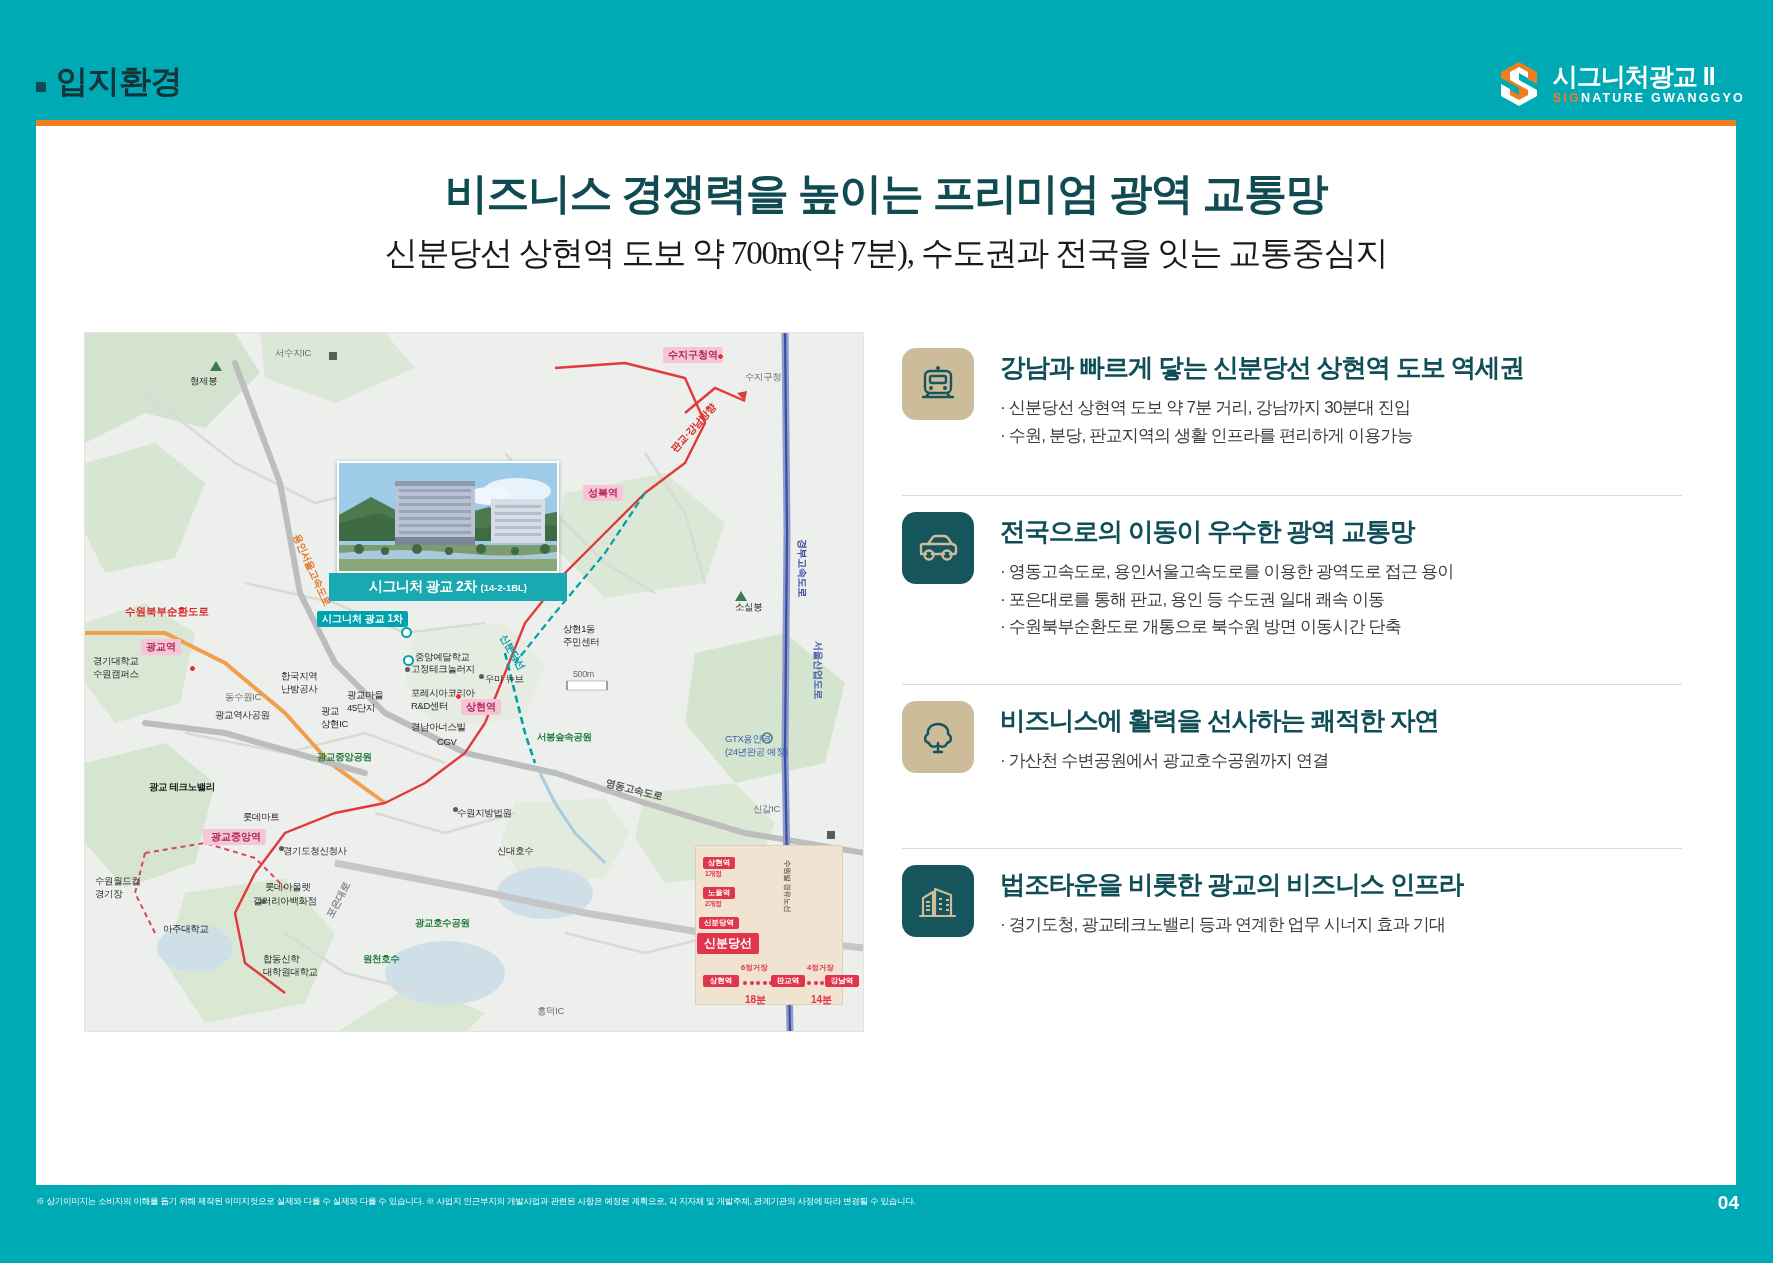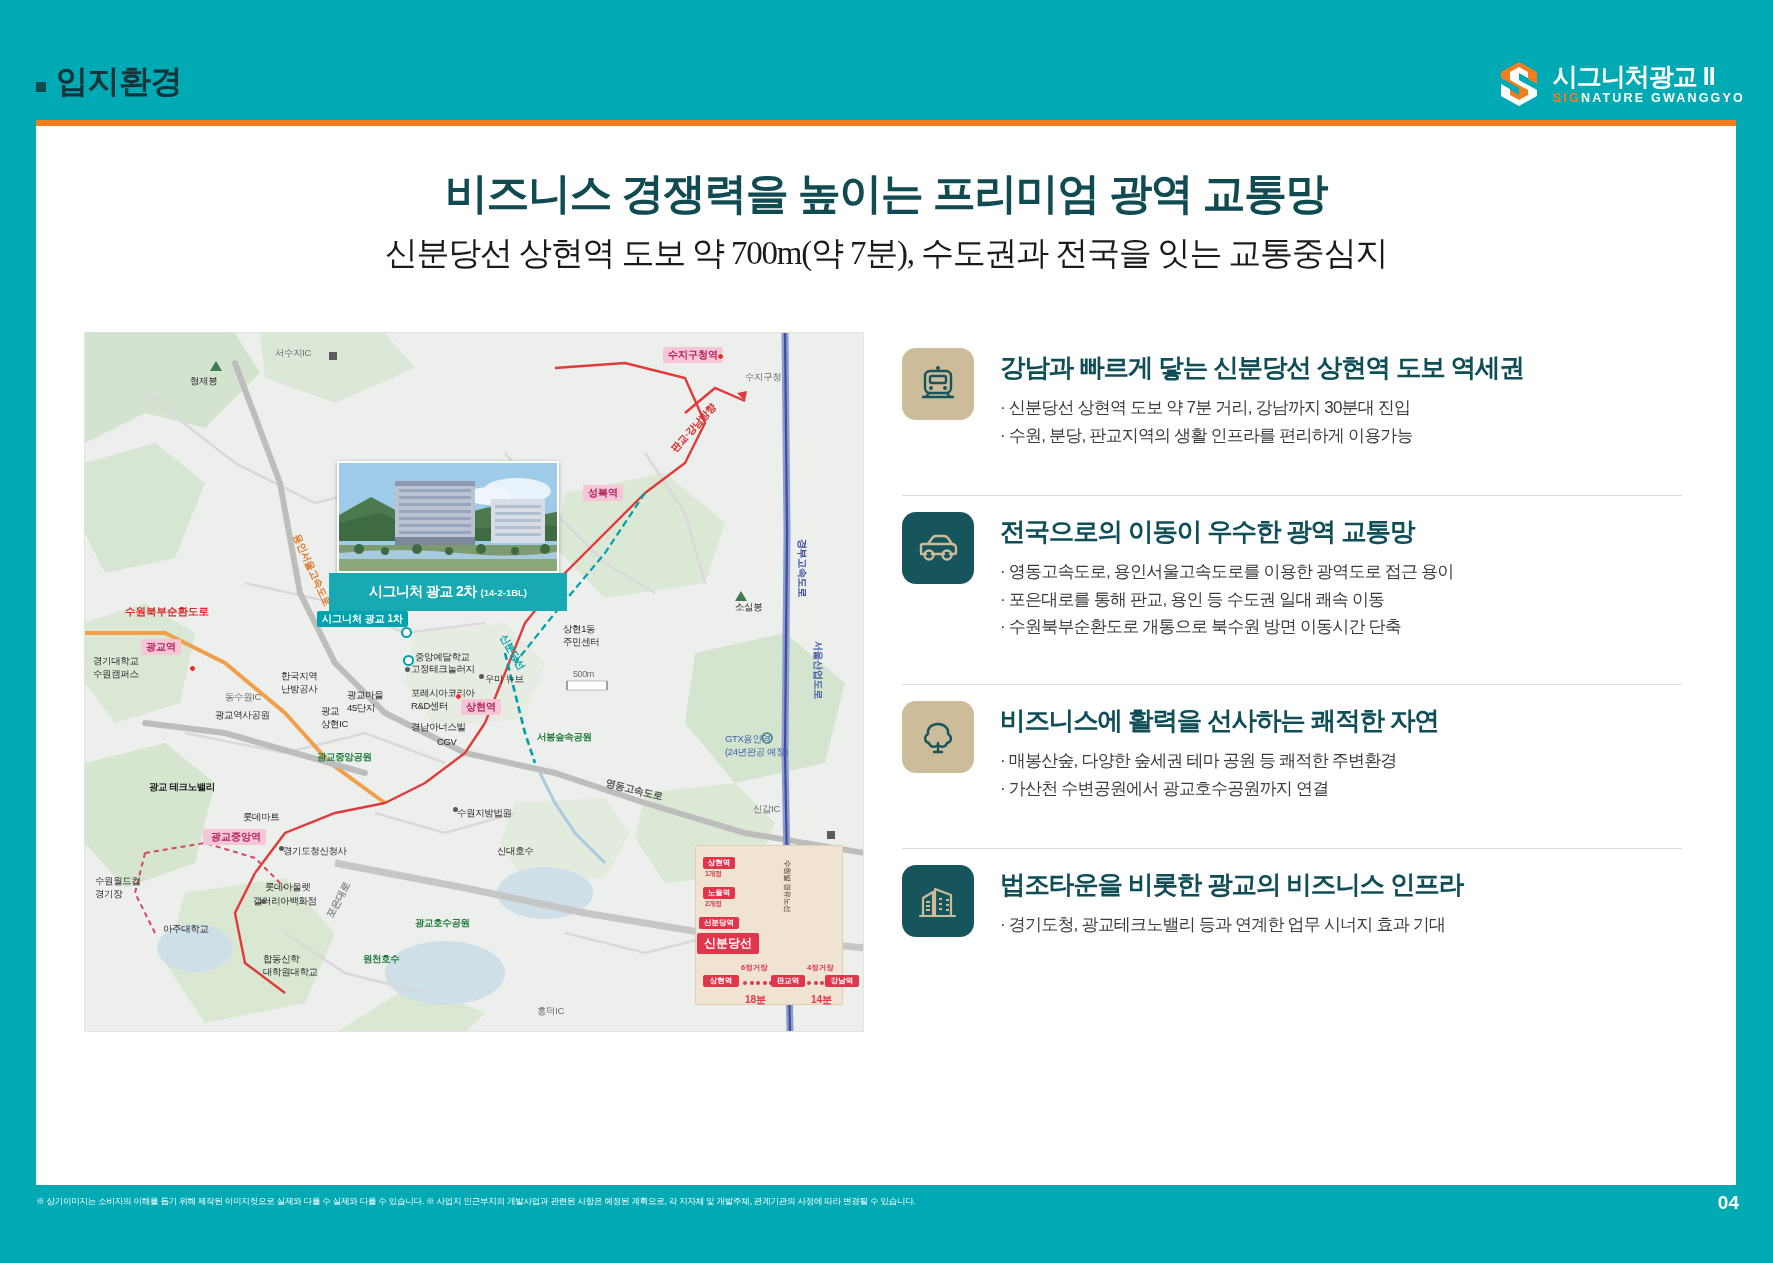--- a/index.html
+++ b/index.html
@@ -94,21 +94,21 @@
   }
   .msq {
     position:absolute; width:8px; height:8px; background:#5c5c5c;
   }
   
   .render-photo {
     position:absolute; left:252px; top:128px; width:222px; height:112px;
     overflow:hidden; border:2px solid #ffffff; box-shadow:0 1px 4px rgba(0,0,0,.3);
   }
   .photo-caption {
-    position:absolute; left:244px; top:240px; width:238px; height:38px;
+    position:absolute; left:244px; top:240px; width:238px; height:28px;
     background:#19a9b2; color:#ffffff; display:flex; align-items:center;
     justify-content:center; gap:4px;
   }
   .photo-caption .big { font-size:14px; font-weight:700; letter-spacing:-0.6px; }
   .photo-caption .sml { font-size:9.5px; font-weight:700; }
 
   
   .subway-box {
     position:absolute; left:610px; top:512px; width:148px; height:160px;
     background:#f0e3d2; border:1px solid #e0cdb5; border-radius:2px;
@@ -471,21 +471,20 @@
     <div class="feat" style="top:353px;">
       <div class="ficon beige">
         <svg width="42" height="42" viewBox="0 0 42 42" fill="none" stroke="#16555c" stroke-width="2.4">
           <path d="M21 8 C14 8 10 13 11 18 C7 20 7 26 12 27 C13 31 18 32 21 29 C24 32 29 31 30 27 C35 26 35 20 31 18 C32 13 28 8 21 8 Z" stroke-linejoin="round"></path>
           <path d="M21 27 L21 36" stroke-linecap="round"></path>
           <path d="M17 36 L25 36" stroke-linecap="round"></path>
         </svg>
       </div>
       <div class="ftext">
         <div class="ftitle">비즈니스에 활력을 선사하는 쾌적한 자연</div>
-        <div class="fbul">· 매봉산숲, 다양한 숲세권 테마 공원 등 쾌적한 주변환경</div>
         <div class="fbul">· 가산천 수변공원에서 광교호수공원까지 연결</div>
       </div>
     </div>
     <div class="feat-sep" style="top:516px;"></div>
 
     <div class="feat" style="top:517px;">
       <div class="ficon teal">
         <svg width="42" height="42" viewBox="0 0 42 42" fill="none" stroke="#cdbc9a" stroke-width="2.2">
           <path d="M6 36 L6 18 L16 12 L16 36" stroke-linejoin="round"></path>
           <path d="M18 36 L18 9 L34 15 L34 36" stroke-linejoin="round"></path>

